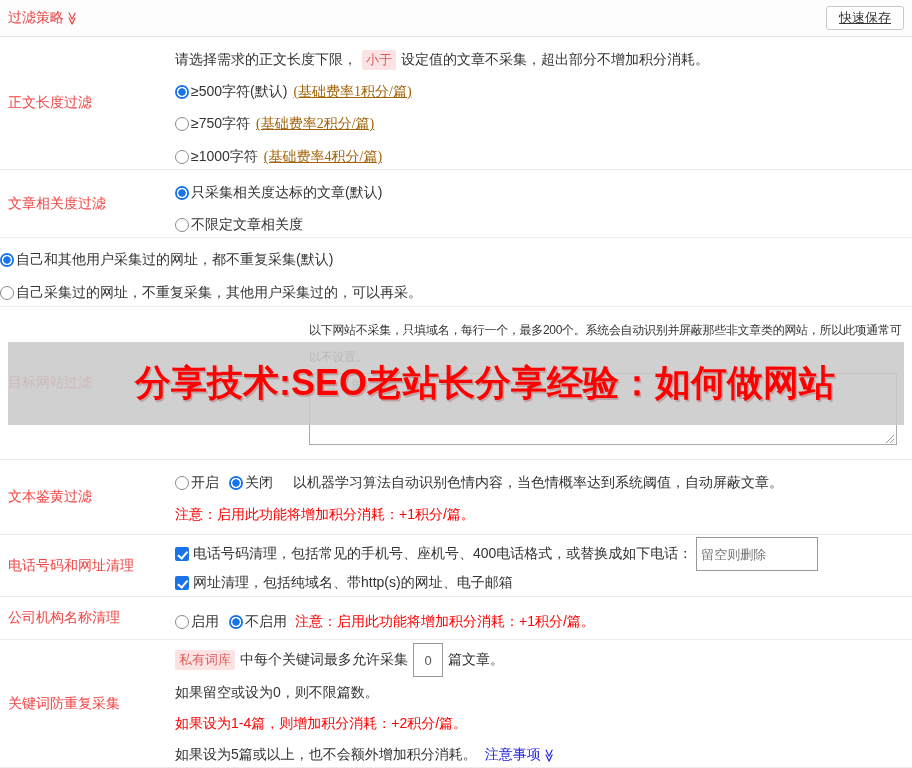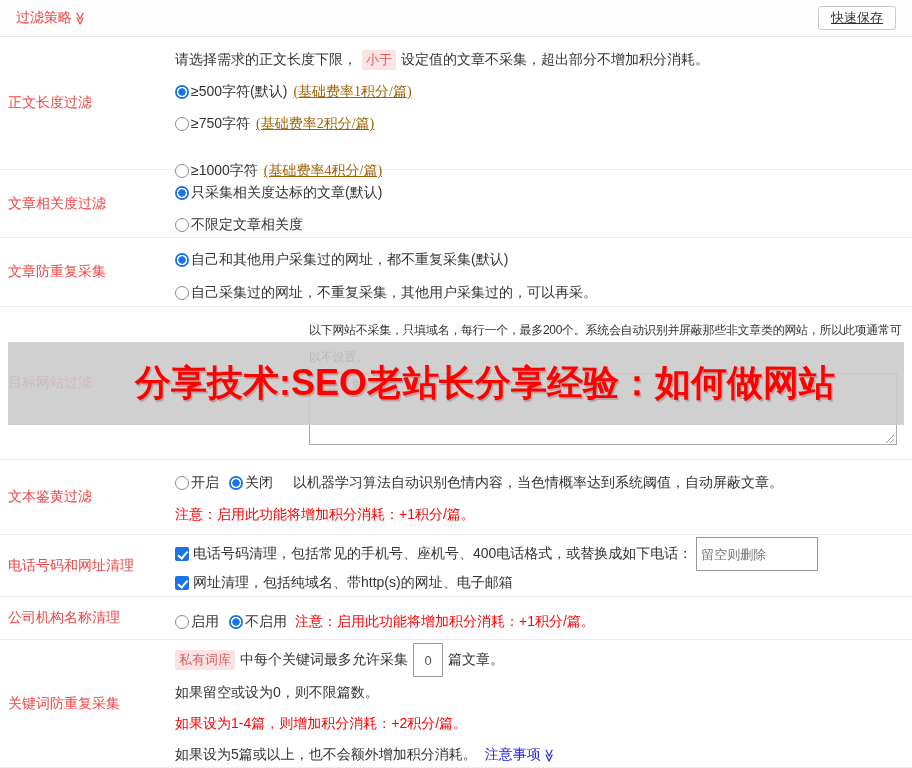--- a/index.html
+++ b/index.html
@@ -2,21 +2,21 @@
 <html><head>
 <meta charset="utf-8">
 <style>
   * { margin:0; padding:0; box-sizing:border-box; }
   html,body { background:#fff; }
   body { font-family:"Liberation Sans","DejaVu Sans",sans-serif; font-size:14px; color:#333; }
   .page { position:relative; width:912px; height:768px; overflow:hidden; background:#fff; }
 
   
   .header { height:37px; background:#fdfdfd; border-bottom:1px solid #e6e6e6;
-            display:flex; align-items:center; justify-content:space-between; padding:0 16px; }
+            display:flex; align-items:center; justify-content:space-between; padding:0 8px; }
   .title-wrap { display:flex; align-items:center; color:#e64545; cursor:pointer; }
   .page-title { font-size:14px; color:#e64545; }
   .chev { display:inline-block; transform:rotate(90deg); font-size:13px; line-height:1; margin-left:2px; }
   .chev.red { color:#e64545; }
   .chev.blue { color:#2525dd; }
   .save-btn { height:24px; padding:0 12px; font-size:13px; color:#333; background:#fff;
               border:1px solid #c9c9c9; border-radius:3px; cursor:pointer;
               font-family:inherit;text-decoration:underline; }
 
   
@@ -93,21 +93,21 @@
       <div class="line" style="top:45px">
         <span class="radio on"></span>
         <span>≥500字符(默认)</span>
         <span class="fee">(基础费率1积分/篇)</span>
       </div>
       <div class="line" style="top:77px">
         <span class="radio"></span>
         <span>≥750字符</span>
         <span class="fee">(基础费率2积分/篇)</span>
       </div>
-      <div class="line" style="top:124px">
+      <div class="line" style="top:110px">
         <span class="radio"></span>
         <span>≥1000字符</span>
         <span class="fee">(基础费率4积分/篇)</span>
       </div>
     </div>
   </div>
 
   <div class="row r2">
     <div class="label">文章相关度过滤</div>
     <div class="content">
@@ -116,21 +116,20 @@
         <span>只采集相关度达标的文章(默认)</span>
       </div>
       <div class="line" style="top:45px">
         <span class="radio"></span>
         <span>不限定文章相关度</span>
       </div>
     </div>
   </div>
 
   <div class="row r3">
-    <div class="label">文章防重复采集</div>
     <div class="content">
       <div class="line" style="top:12px">
         <span class="radio on"></span>
         <span>自己和其他用户采集过的网址，都不重复采集(默认)</span>
       </div>
       <div class="line" style="top:45px">
         <span class="radio"></span>
         <span>自己采集过的网址，不重复采集，其他用户采集过的，可以再采。</span>
       </div>
     </div>

